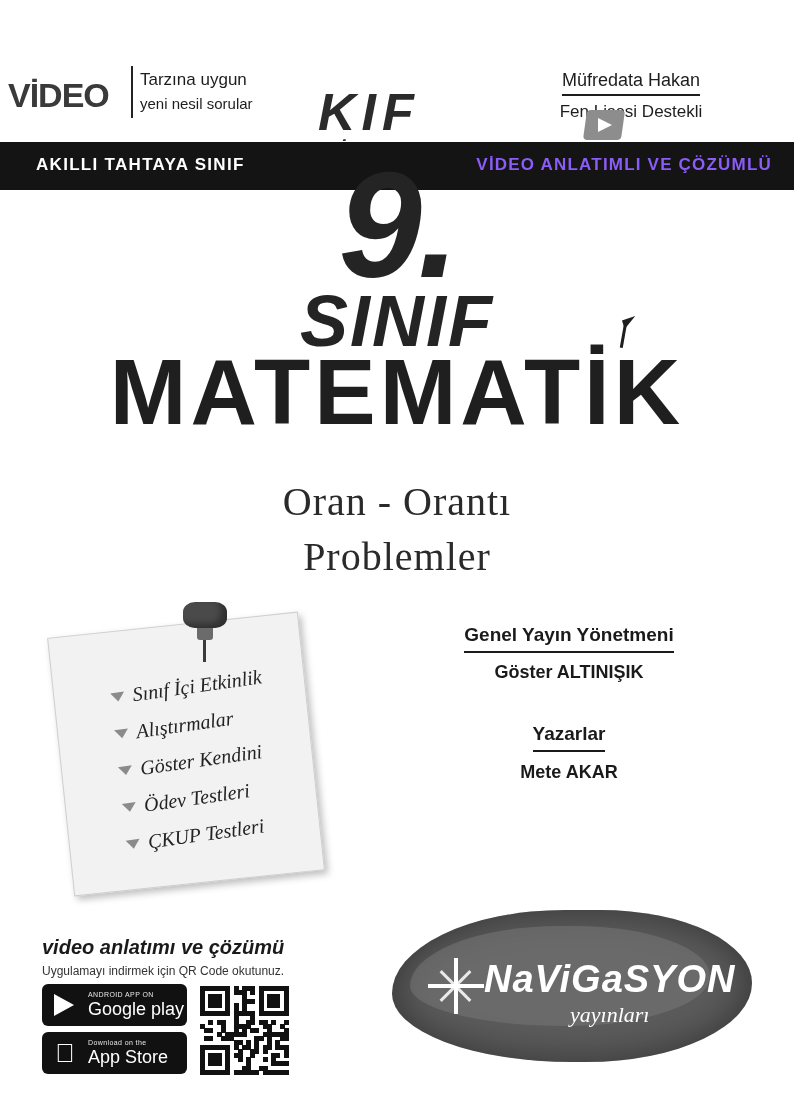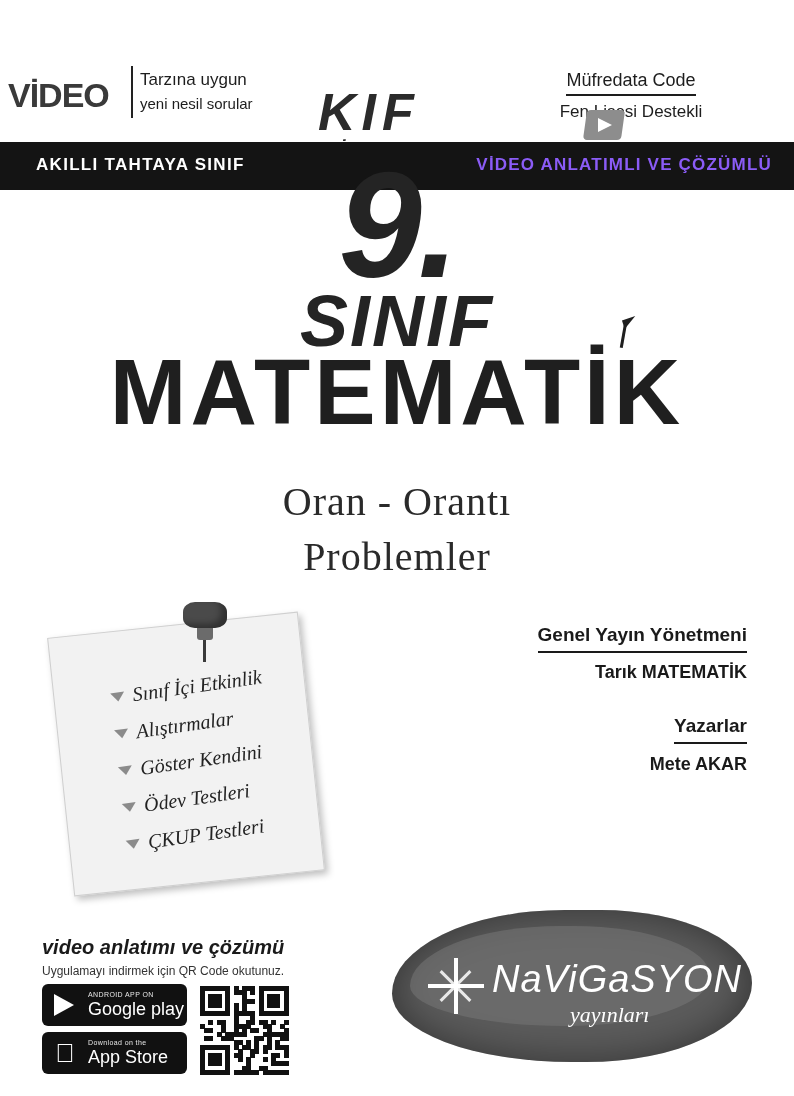--- a/index.html
+++ b/index.html
@@ -50,24 +50,24 @@
   .note{position:absolute;left:60px;top:624px;width:250px;height:258px;background:#f2f2f2;border:1px solid #cfcfcf;transform:rotate(-6deg);box-shadow:3px 4px 7px rgba(0,0,0,.25);}
   .note-list{position:absolute;left:16px;top:34px;width:226px;}
   .note-list li{list-style:none;font-family:"Liberation Serif",serif;font-style:italic;font-size:20px;color:#222;margin:0 0 14px 0;white-space:nowrap;position:relative;padding-left:22px;transform:rotate(-2deg);}
   .note-list li .bullet{position:absolute;left:0;top:7px;width:0;height:0;border-left:7px solid transparent;border-right:7px solid transparent;border-top:9px solid #8b8b8b;}
   .pin{position:absolute;left:175px;top:602px;width:60px;height:62px;}
   .pin .head{position:absolute;left:8px;top:0;width:44px;height:26px;background:#4a4a4a;border-radius:12px/10px;box-shadow:inset -6px -4px 6px rgba(0,0,0,.35);}
   .pin .neck{position:absolute;left:22px;top:22px;width:16px;height:16px;background:#6b6b6b;border-radius:3px;}
   .pin .needle{position:absolute;left:28px;top:36px;width:3px;height:24px;background:#3a3a3a;}
 
   
-  .credits{position:absolute;left:427px;top:624px;width:320px;text-align:right;}
+  .credits{position:absolute;left:409px;top:624px;width:320px;text-align:center;}
   .credits .hdr{font-size:19px;font-weight:bold;color:#1a1a1a;padding-bottom:5px;border-bottom:2px solid #1a1a1a;display:inline-block;}
   .credits .nm{font-size:18px;font-weight:bold;color:#1a1a1a;margin-top:9px;}
-  .credits .blk2{margin-top:32px;}
+  .credits .blk2{margin-top:40px;}
   .credits .nm2{font-size:18px;font-weight:bold;color:#1a1a1a;margin-top:8px;line-height:25px;}
 
   
   .video-t{position:absolute;left:42px;top:936px;font-size:20px;font-style:italic;font-weight:bold;color:#1a1a1a;}
   .video-s{position:absolute;left:42px;top:964px;font-size:12px;color:#333;}
   .store{position:absolute;width:145px;height:42px;background:#111;border-radius:6px;color:#fff;}
   .store.gp{left:42px;top:984px;}
   .store.as{left:42px;top:1032px;}
   .store .sm{position:absolute;left:46px;top:7px;font-size:7px;letter-spacing:.4px;color:#e6e6e6;}
   .store .bg{position:absolute;left:46px;top:15px;font-size:18px;color:#fff;font-family:"Liberation Sans",sans-serif;}
@@ -81,39 +81,39 @@
   .nav{position:absolute;left:392px;top:896px;width:360px;height:182px;}
   .nav .blob{position:absolute;left:0;top:14px;width:360px;height:152px;background:#5c5c5c;
     border-radius:48% 42% 46% 50% / 55% 48% 52% 45%;
     box-shadow:inset 0 0 40px rgba(0,0,0,.45);}
   .nav .blob2{position:absolute;left:18px;top:30px;width:300px;height:100px;background:#767676;border-radius:50% 45% 48% 52%/60% 50% 50% 40%;opacity:.55;}
   .nav .star{position:absolute;left:36px;top:62px;width:56px;height:56px;}
   .nav .star i{position:absolute;left:26px;top:0;width:4px;height:56px;background:#fff;}
   .nav .star i.h{left:0;top:26px;width:56px;height:4px;}
   .nav .star i.d1{transform:rotate(45deg);height:42px;top:7px;width:3px;opacity:.85;}
   .nav .star i.d2{transform:rotate(-45deg);height:42px;top:7px;width:3px;opacity:.85;}
-  .nav .word{position:absolute;left:92px;top:62px;font-size:38px;font-weight:normal;font-style:italic;color:#ffffff;letter-spacing:1px;margin-left:8px;}
+  .nav .word{position:absolute;left:92px;top:62px;font-size:38px;font-weight:bold;font-style:italic;color:#ffffff;letter-spacing:1px;}
   .nav .sub{position:absolute;left:178px;top:106px;font-size:22px;font-style:italic;color:#ffffff;font-family:"Liberation Serif",serif;}
 </style>
 </head>
 <body>
 
 <div class="page">
 
   <div class="top-row">
     <div class="osym">VİDEO</div>
     <div class="vline"></div>
     <div class="tarzina">
       <div>Tarzına uygun</div>
       <div>yeni nesil sorular</div>
     </div>
     <div class="kif">KIF</div>
     <div class="kif-sub">Kademeli İlerleme Fasikülü</div>
     <div class="mufredat">
-      <div class="l1">Müfredata Code</div>
+      <div class="l1">Müfredata Hakan</div>
       <div class="l2">Fen Lisesi Destekli</div>
     </div>
   </div>
 
   <div class="play-badge">
     <div class="bg"></div>
     <div class="tri"></div>
   </div>
 
   <div class="band">
@@ -147,21 +147,21 @@
     </ul>
   </div>
   <div class="pin">
     <div class="needle"></div>
     <div class="neck"></div>
     <div class="head"></div>
   </div>
 
   <div class="credits">
     <div class="hdr">Genel Yayın Yönetmeni</div>
-    <div class="nm">Tarık MATEMATİK</div>
+    <div class="nm">Göster ALTINIŞIK</div>
     <div class="blk2">
       <div class="hdr">Yazarlar</div>
       <div class="nm2">Mete AKAR</div>
     </div>
   </div>
 
   <div class="video-t">video anlatımı ve çözümü</div>
   <div class="video-s">Uygulamayı indirmek için QR Code okutunuz.</div>
 
   <div class="store gp">

